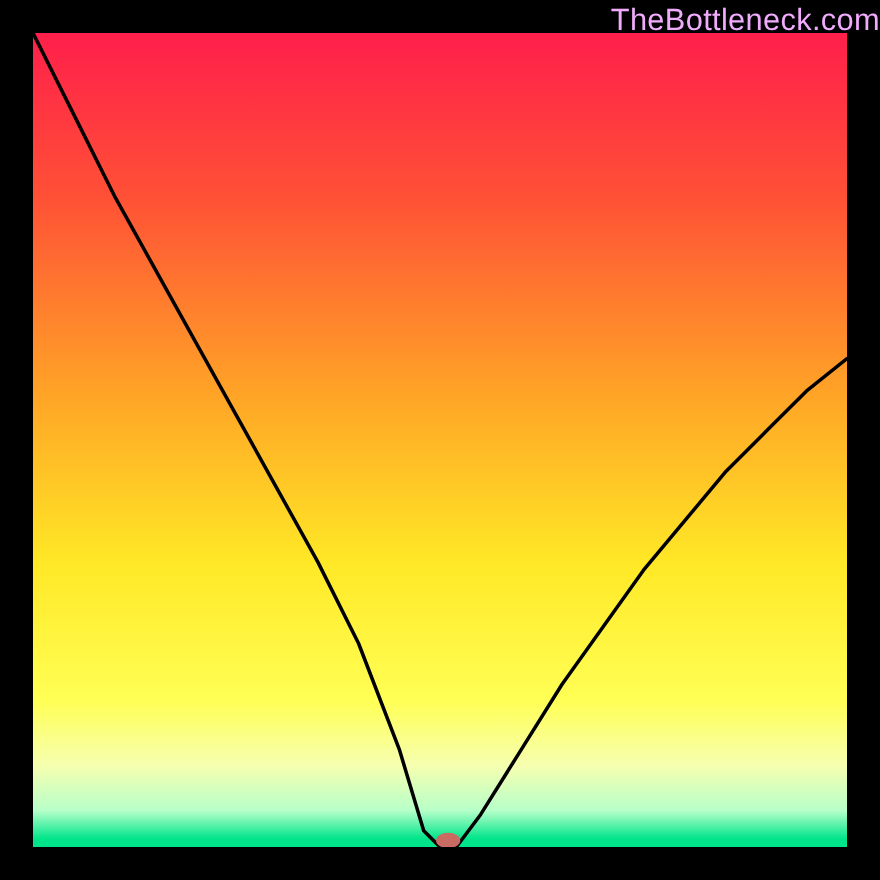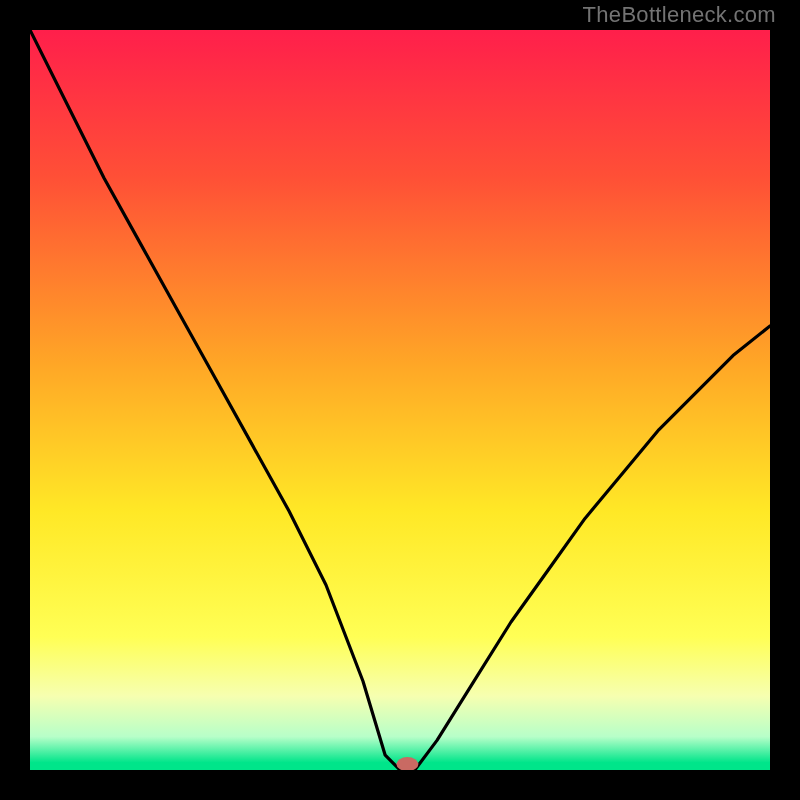--- a/index.html
+++ b/index.html
@@ -13,23 +13,23 @@
   }
   .frame {
     position: relative;
     width: 800px;
     height: 800px;
     background: #000;
   }
   .watermark {
     position: absolute;
     top: 2px;
-    right: 24px;
-    color: #737373;
-    font-size: 22px;
+    right: 0;
+    color: #f0abfc;
+    font-size: 28px;
     font-weight: 500;
     letter-spacing: 0.3px;
     user-select: none;
   }
   .plot {
     position: absolute;
     left: 30px;
     top: 30px;
     width: 740px;
     height: 740px;

